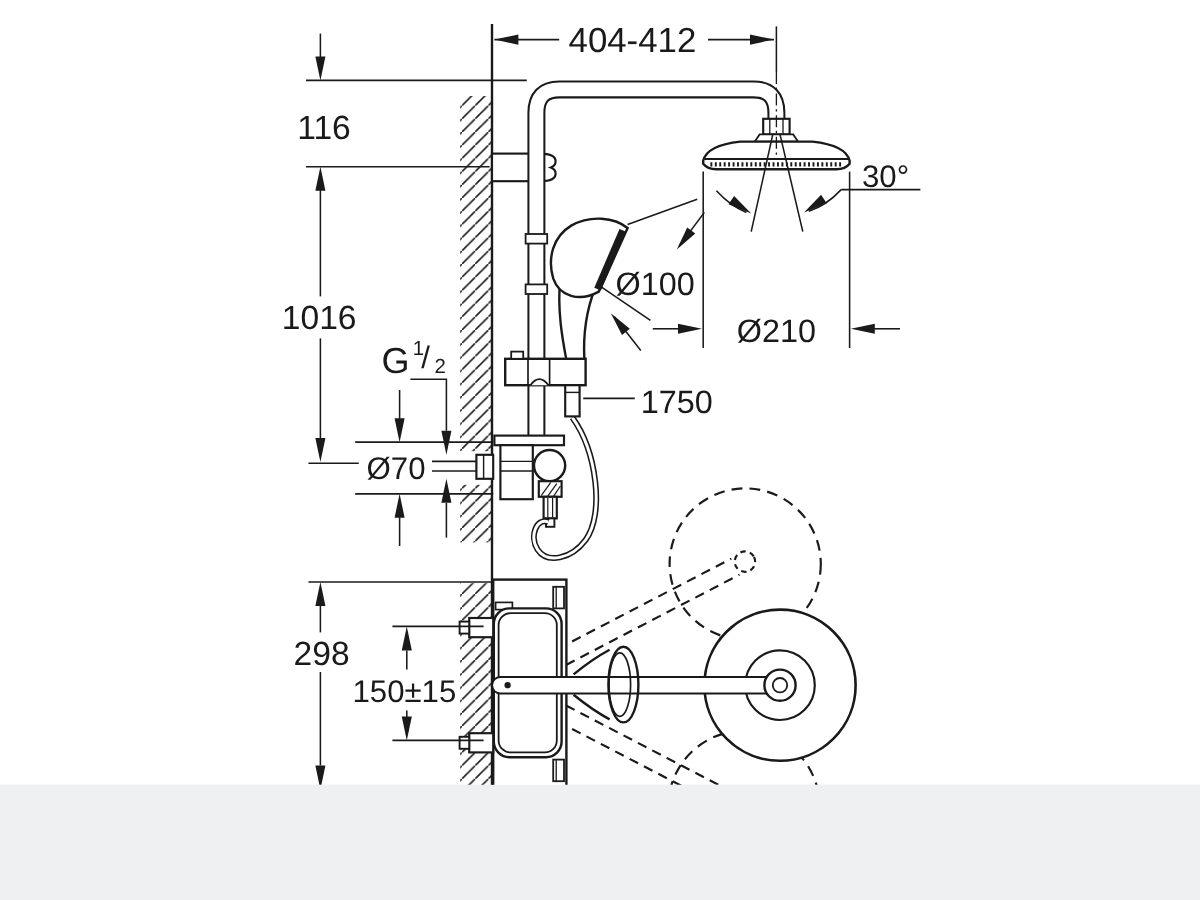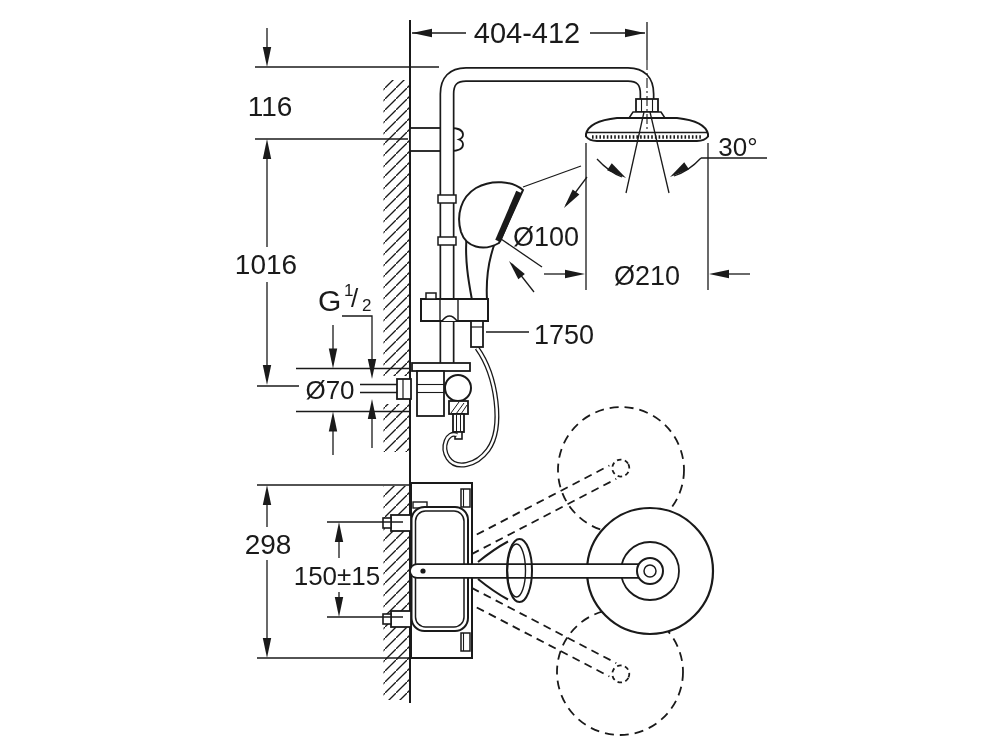--- a/index.html
+++ b/index.html
@@ -1,16 +1,16 @@
 <!DOCTYPE html>
 <html><head>
 <meta charset="utf-8">
 <style>
   html,body{margin:0;padding:0;background:#eef0f2;}
-  .stage{width:1000px;height:750px;background:#ffffff;position:relative;margin:0 auto;
+  .stage{width:1000px;height:654px;background:#ffffff;position:relative;margin:0 auto;
          font-family:"Liberation Sans", sans-serif;}
   svg{display:block}
   text{fill:#1a1a1a;font-family:"Liberation Sans","DejaVu Sans",sans-serif;}
   .dimtxt{font-size:28px;}
   .mid{text-anchor:middle;}
 </style>
 </head>
 <body>
 
 <div class="stage">

